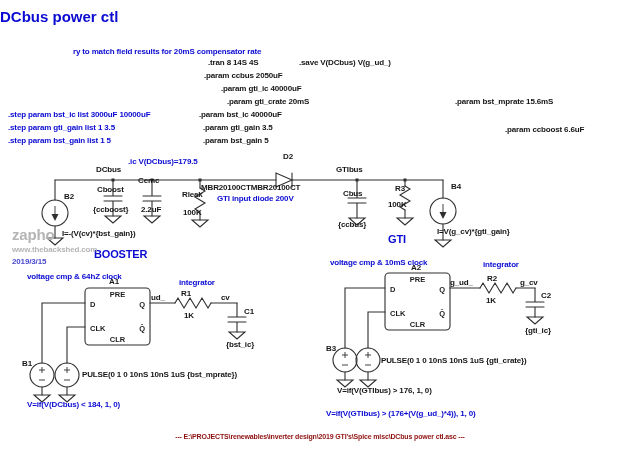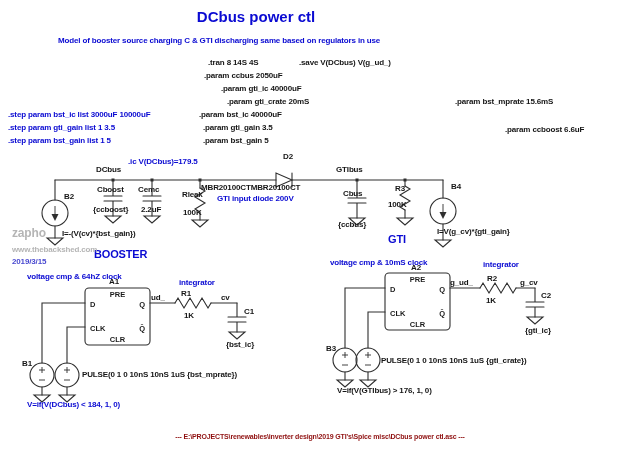--- a/index.html
+++ b/index.html
@@ -3,21 +3,21 @@
 <meta charset="utf-8">
 <style>
   html,body{margin:0;padding:0;background:#f2f2f2;}
   .screen{position:relative;width:640px;height:452px;background:#ffffff;overflow:hidden;
           font-family:"Liberation Sans",sans-serif;}
   .t{position:absolute;white-space:nowrap;font-size:8px;font-weight:bold;line-height:1.2;
      letter-spacing:-0.15px;color:#151515;}
   .blue{color:#0a0ad2;}
   .hdr{font-size:15px;letter-spacing:0;}
   .sec{font-size:11px;}
-  .wm1{color:#b5b5b5;font-size:12px;}
+  .wm1{color:#b5b5b5;font-size:15px;}
   .wm2{color:#b5b5b5;}
   .wmdate{color:#4a4ad0;}
   .red{color:#8f1010;}
   svg.canvas{position:absolute;left:0;top:0;}
   .wire{stroke:#2e2e2e;stroke-width:1.1;fill:none;stroke-linecap:round;}
   .thin{stroke:#2e2e2e;stroke-width:0.9;fill:none;}
   .solid{fill:#2e2e2e;stroke:none;}
   .pin{font-size:7.5px;font-weight:bold;fill:#1a1a1a;stroke:none;
        font-family:"Liberation Sans",sans-serif;}
 </style>
@@ -167,22 +167,22 @@
     <g>
       <polyline class="wire" points="480,288 483,283 489,293 495,283 501,293 507,283 513,293 516,288"></polyline>
     </g>
 
     <g>
       <path class="wire" d="M535,288 V302 M526,302 H544 M526,307 H544 M535,307 V317"></path>
       <path class="wire" d="M527,317 L543,317 L535,324 Z"></path>
     </g>
   </svg>
 
-  <div class="t blue hdr" style="left:0;top:8px;width:512px;text-align:center">DCbus power ctl</div>
-  <div class="t blue" style="left:58px;top:36px">Model of booster source charging C &amp; GTI discharging same based on regulators in use</div>
+  <div class="t blue hdr" style="left:0;top:8px;width:512px;">DCbus power ctl</div>
+  <div class="t blue" style="left:73px;top:47px">ry to match field results for 20mS compensator rate</div>
 
   <div class="t" style="left:208px;top:58px">.tran 8 14S 4S</div>
   <div class="t" style="left:299px;top:58px">.save V(DCbus) V(g_ud_)</div>
   <div class="t" style="left:204px;top:71px">.param ccbus 2050uF</div>
   <div class="t" style="left:221px;top:84px">.param gti_ic 40000uF</div>
   <div class="t" style="left:227px;top:97px">.param gti_crate 20mS</div>
   <div class="t" style="left:455px;top:97px">.param bst_mprate 15.6mS</div>
   <div class="t blue" style="left:8px;top:110px">.step param bst_ic list 3000uF 10000uF</div>
   <div class="t" style="left:199px;top:110px">.param bst_ic 40000uF</div>
   <div class="t blue" style="left:8px;top:123px">.step param gti_gain list 1 3.5</div>
@@ -196,21 +196,21 @@
   <div class="t" style="left:336px;top:165px">GTIbus</div>
   <div class="t" style="left:151px;top:293px">ud_</div>
   <div class="t" style="left:221px;top:293px">cv</div>
   <div class="t" style="left:450px;top:278px">g_ud_</div>
   <div class="t" style="left:520px;top:278px">g_cv</div>
 
   <div class="t" style="left:64px;top:192px">B2</div>
   <div class="t" style="left:62px;top:229px">I=-(V(cv)*{bst_gain})</div>
   <div class="t" style="left:97px;top:185px">Cboost</div>
   <div class="t" style="left:93px;top:205px">{ccboost}</div>
-  <div class="t" style="left:138px;top:185px">Cemc</div>
+  <div class="t" style="left:138px;top:176px">Cemc</div>
   <div class="t" style="left:141px;top:205px">2.2uF</div>
   <div class="t" style="left:182px;top:190px">Rleak</div>
   <div class="t" style="left:183px;top:208px">100K</div>
   <div class="t" style="left:283px;top:152px">D2</div>
   <div class="t" style="left:201px;top:183px">MBR20100CTMBR20100CT</div>
   <div class="t blue" style="left:217px;top:194px">GTI input diode 200V</div>
   <div class="t" style="left:343px;top:189px">Cbus</div>
   <div class="t" style="left:338px;top:220px">{ccbus}</div>
   <div class="t" style="left:395px;top:184px">R3</div>
   <div class="t" style="left:388px;top:200px">100K</div>
@@ -234,20 +234,21 @@
   <div class="t blue" style="left:27px;top:400px">V=if(V(DCbus) &lt; 184, 1, 0)</div>
 
   <div class="t" style="left:411px;top:263px">A2</div>
   <div class="t" style="left:487px;top:274px">R2</div>
   <div class="t" style="left:486px;top:296px">1K</div>
   <div class="t" style="left:541px;top:291px">C2</div>
   <div class="t" style="left:525px;top:326px">{gti_ic}</div>
   <div class="t" style="left:326px;top:344px">B3</div>
   <div class="t" style="left:381px;top:356px">PULSE(0 1 0 10nS 10nS 1uS {gti_crate})</div>
   <div class="t" style="left:337px;top:386px">V=if(V(GTIbus) &gt; 176, 1, 0)</div>
+  <div class="t blue" style="left:326px;top:409px">V=if(V(GTIbus) &gt; (176+(V(g_ud_)*4)), 1, 0)</div>
 
   <div class="t wm1" style="left:12px;top:226px">zapho</div>
   <div class="t wm2" style="left:12px;top:245px">www.thebackshed.com</div>
   <div class="t wmdate" style="left:12px;top:257px">2019/3/15</div>
 
   <div class="t red" style="left:0;right:0;top:433px;text-align:center;font-size:7px">---  E:\PROJECTS\renewables\inverter design\2019 GTI's\Spice misc\DCbus power ctl.asc  ---</div>
 
 </div>
 
 </body></html>

